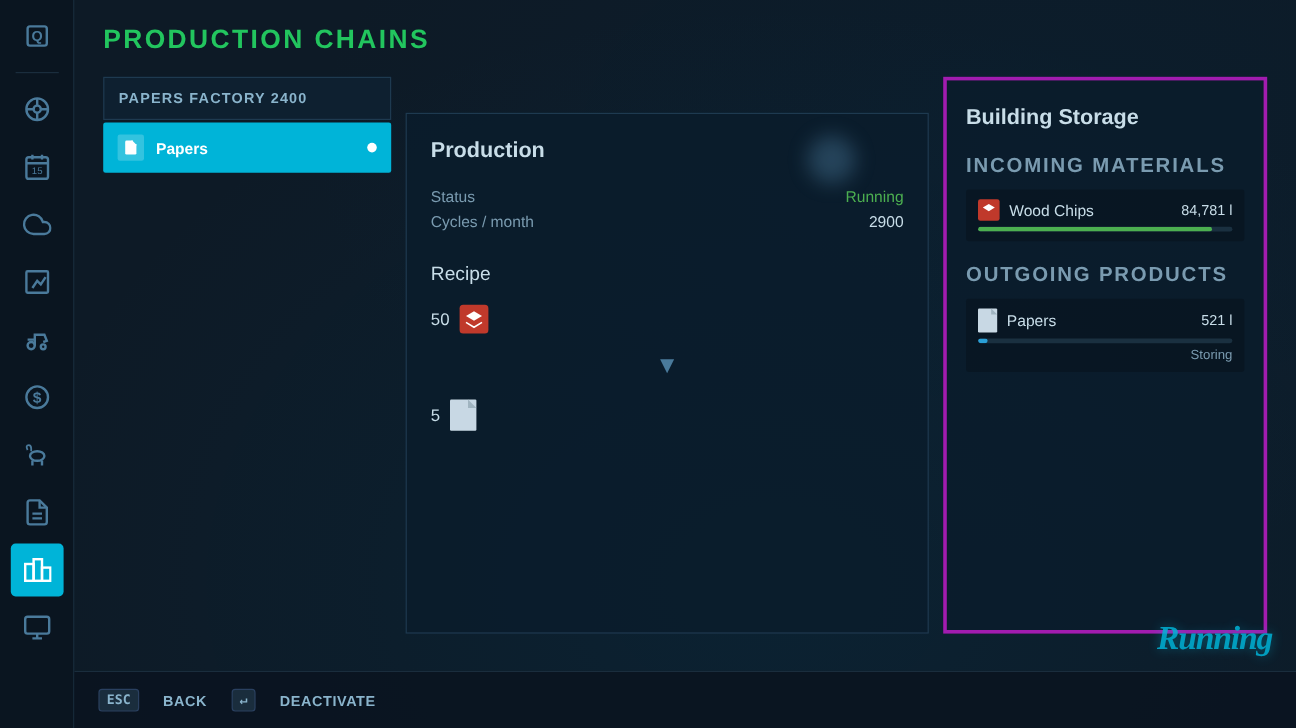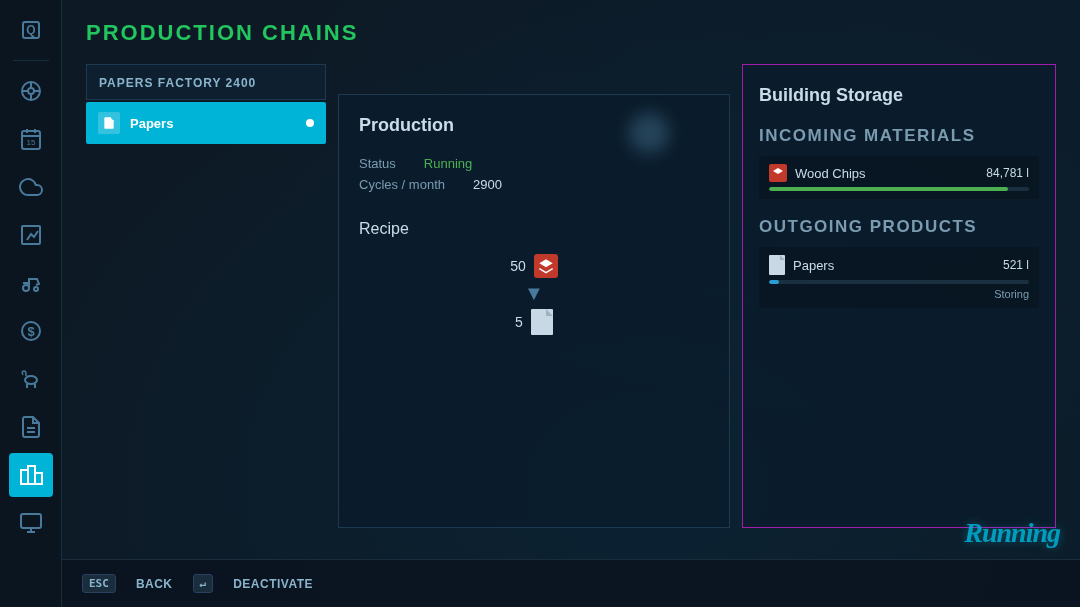--- a/index.html
+++ b/index.html
@@ -207,20 +207,21 @@
 
     .panel-title {
       color: #c8dde8;
       font-size: 18px;
       font-weight: bold;
       margin-bottom: 20px;
     }
 
     .production-status-row {
       display: flex;
+      justify-content: space-between;
       align-items: center;
       margin-bottom: 6px;
       gap: 28px;
     }
 
     .prod-label {
       color: #7a9bb0;
       font-size: 13px;
     }
 
@@ -240,22 +241,21 @@
     .recipe-title {
       color: #c8dde8;
       font-size: 16px;
       font-weight: normal;
       margin-bottom: 16px;
     }
 
     .recipe-items {
       display: flex;
       flex-direction: column;
-      align-items: center;
-      gap: 4px;
+      gap: 16px;
     }
 
     .recipe-item {
       display: flex;
       align-items: center;
       gap: 8px;
     }
 
     .recipe-qty {
       color: #c8dde8;
@@ -274,24 +274,24 @@
       height: 24px;
       background: #c0392b;
       border-radius: 3px;
       display: flex;
       align-items: center;
       justify-content: center;
     }
 
     
     .panel-right {
-      width: 314px;
+      width: 270px;
       flex-shrink: 0;
       background: rgba(10, 28, 44, 0.85);
-      border: 1px solid #a21caf;
+      border: 3px solid #a21caf;
       padding: 20px 16px;
     }
 
     .storage-section-label {
       color: #7a9bb0;
       font-size: 17px;
       font-weight: bold;
       letter-spacing: 1.5px;
       text-transform: uppercase;
       margin-bottom: 10px;

